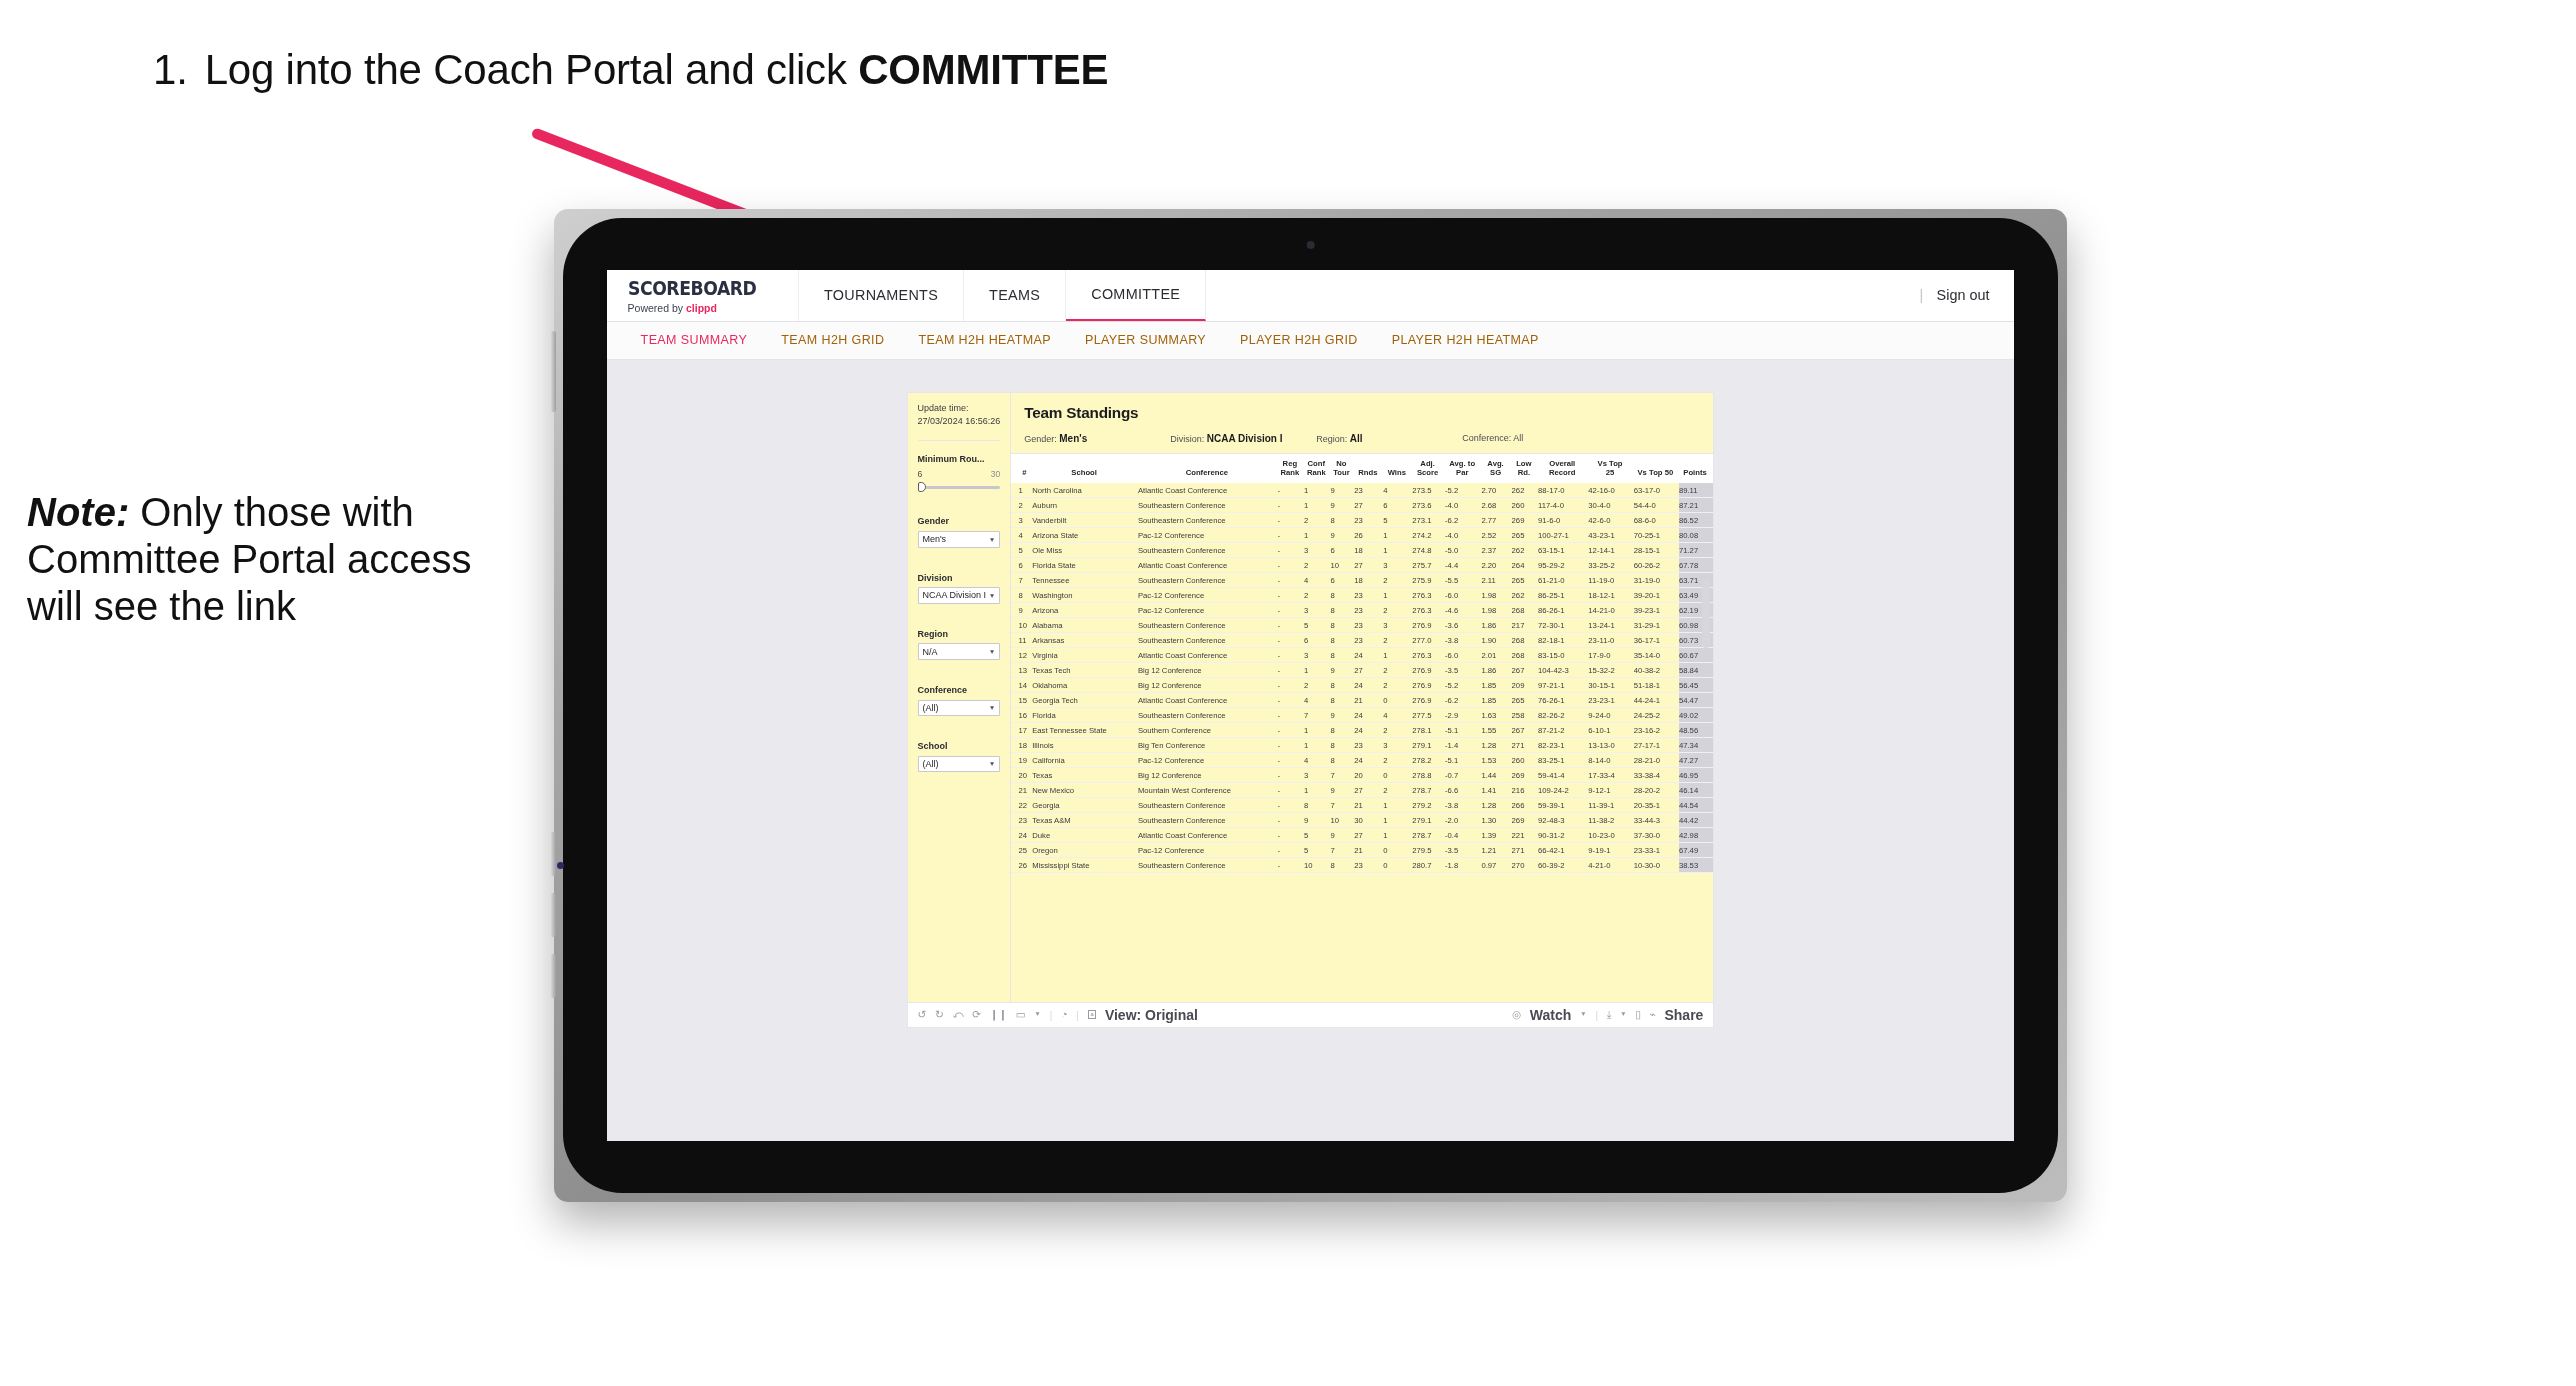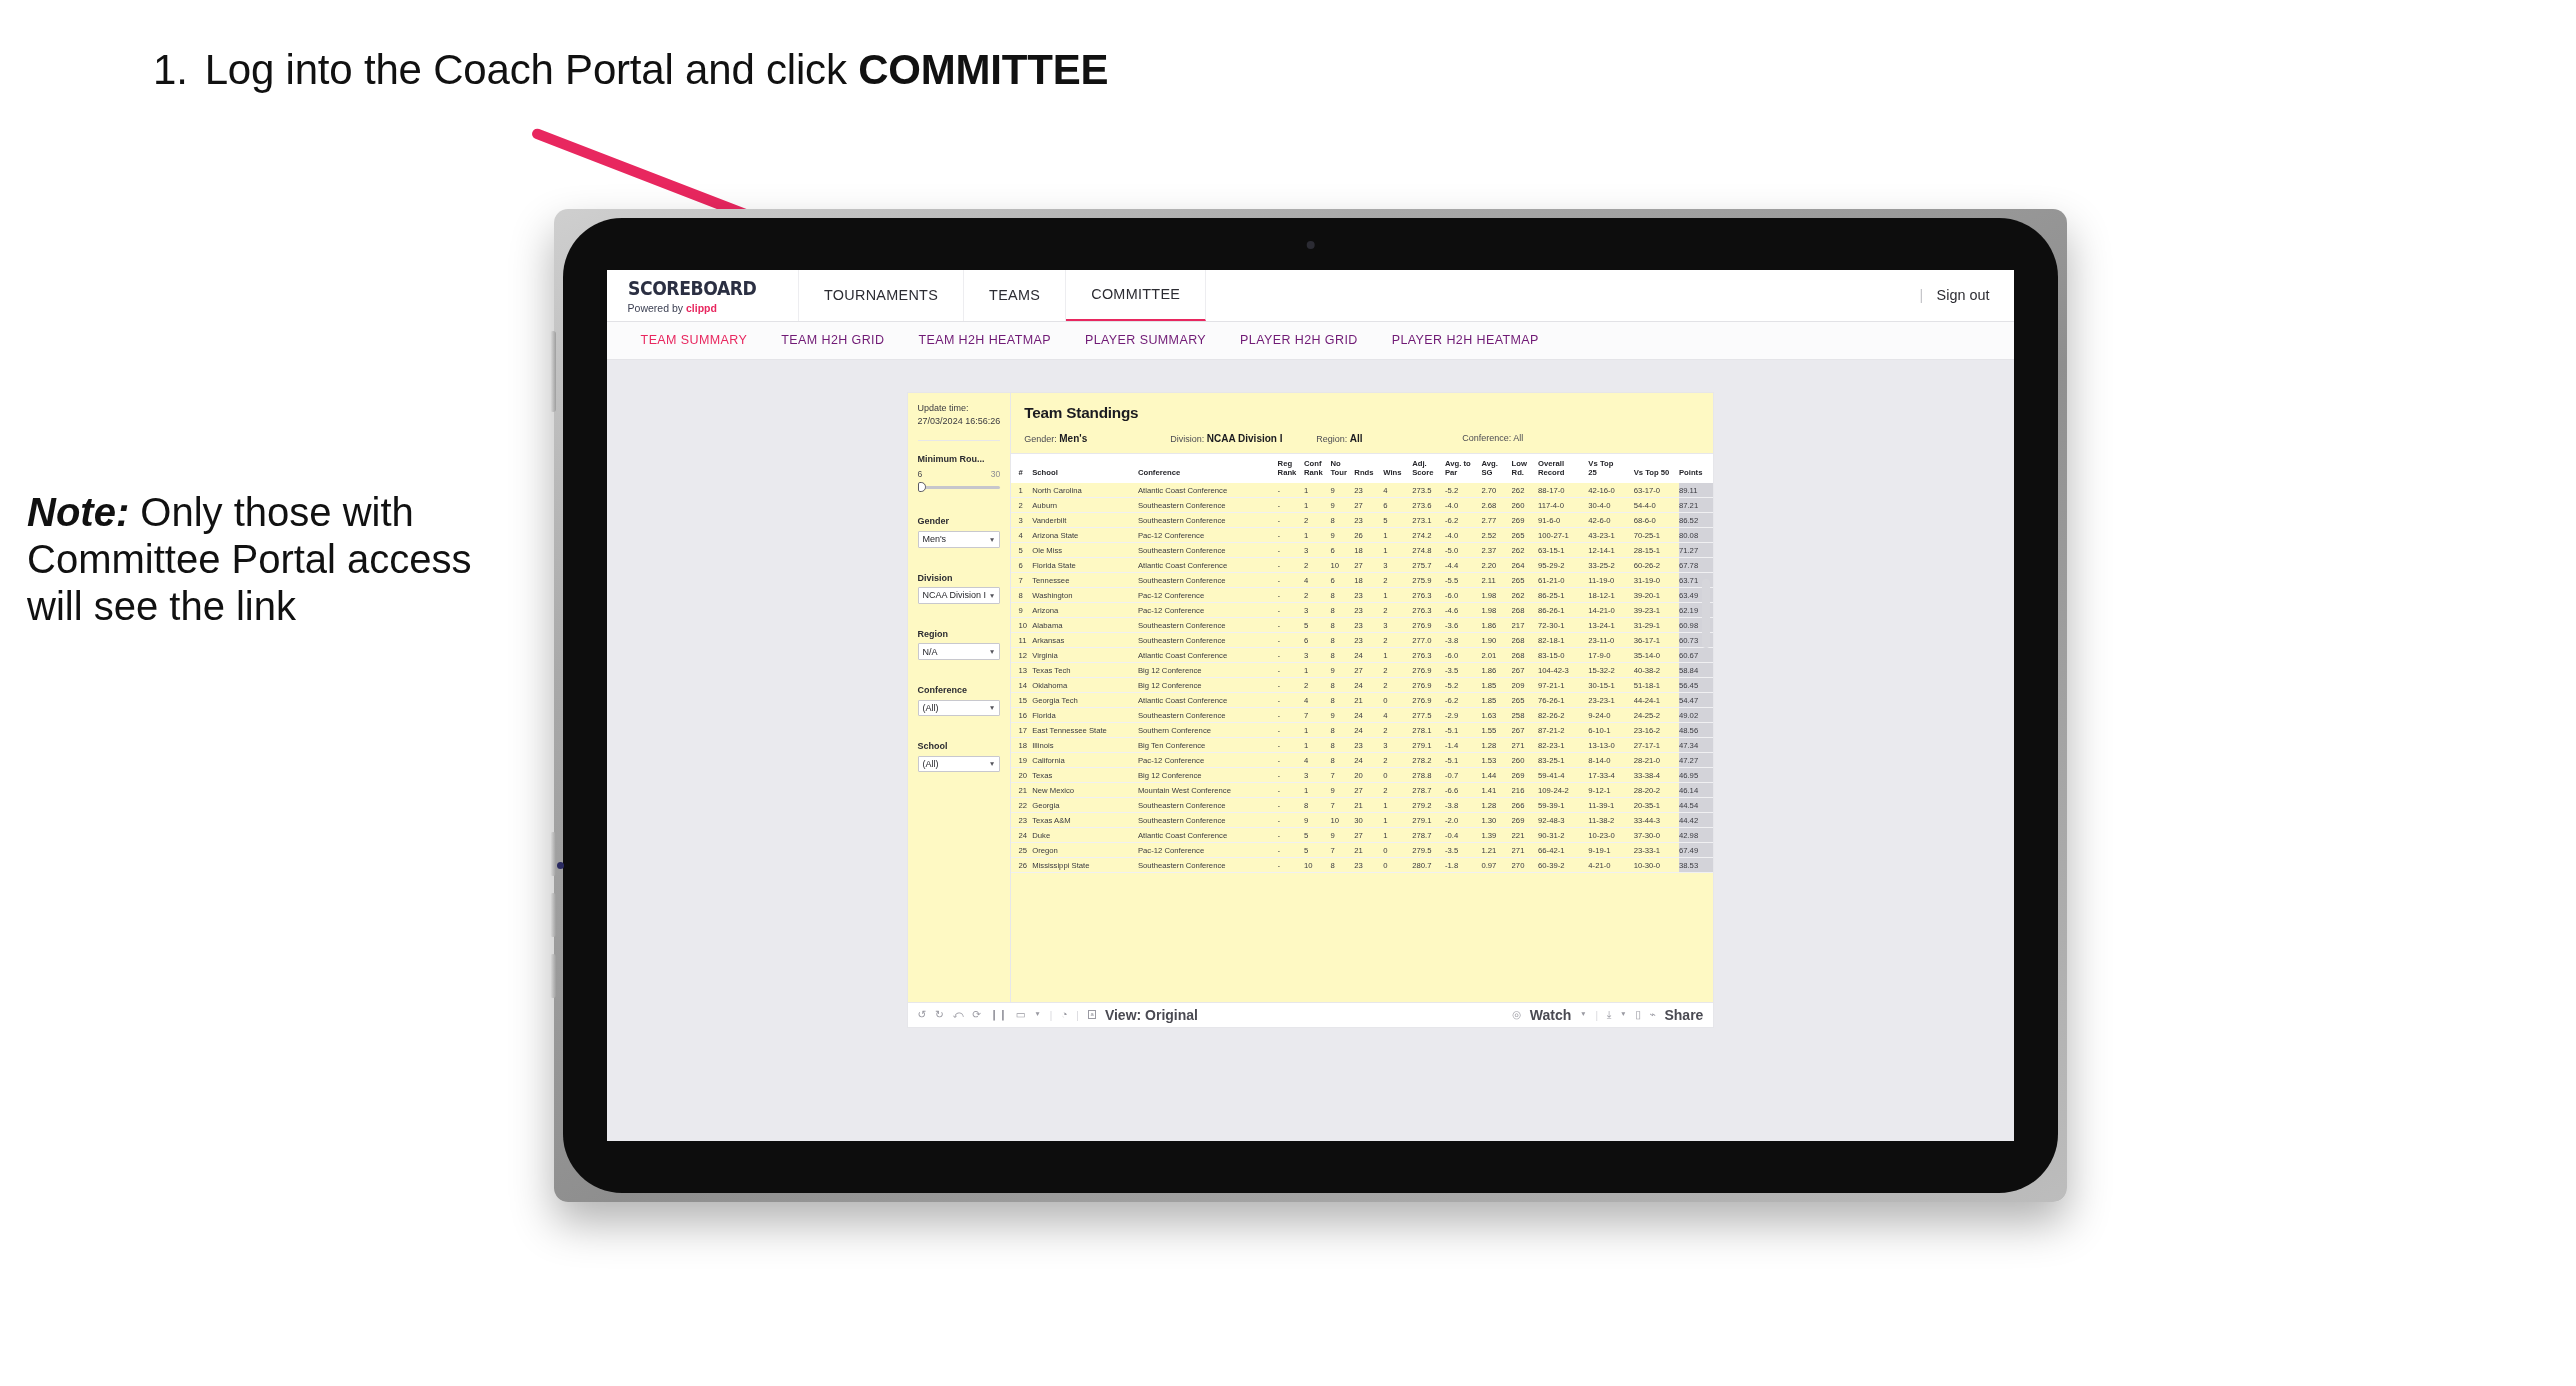--- a/index.html
+++ b/index.html
@@ -89,21 +89,21 @@
   .tl.active { border-bottom: 2.9px solid #e8275f; }
   .topnav-right { margin-left:auto; display:flex; align-items:center; padding-right: 25px; gap: 13.4px; }
   .topnav-right .divider { color: #c4c4c8; font-size: 14.4px; }
   .topnav-right .signout { font-size: 14.4px; color: #2c2c32; cursor:pointer; }
 
   
   .subnav {
     height: 38px; background: #fbfbfc; display:flex; align-items:center;
     padding-left: 17px; gap: 0; border-bottom: 1px solid #e4e4e8;
   }
-  .sl { font-size: 12.5px; color: #701a75; padding: 0 17px; letter-spacing:0.4px; cursor:pointer; white-space:nowrap;}
+  .sl { font-size: 12.5px; color: #a16207; padding: 0 17px; letter-spacing:0.4px; cursor:pointer; white-space:nowrap;}
   .sl.active { color: #e8275f; }
 
   
   .viz-wrap { padding: 33px 0 0 0; height: calc(100% - 90px); background:#eaeaee; display:flex; justify-content:center;}
   .viz {
     width: 805px; background:#fef9c3; height: 634px; position: relative;
     box-shadow: 0 0 0 1px #e6e6ea;
     display: flex; flex-direction: column;
   }
   .viz-body { display:flex; flex: 1 1 auto; min-height: 0; }
@@ -133,21 +133,21 @@
   .tbl-area { flex:1 1 auto; display:flex; flex-direction:column; min-width:0; position:relative; }
   .tbl-head { padding: 11.5px 0 0 13.4px; }
   .tbl-title { font-size: 15.3px; font-weight: bold; color:#1b1b20; letter-spacing:-0.2px;}
   .meta { display:flex; margin: 10.5px 0 9.6px 0; font-size: 9px; color:#4d4d54; }
   .meta .m { width: 146px; }
   .meta .m b { color:#1b1b20; font-weight:bold; font-size:10px; }
   .hsep { height:1px; background:#e7e7ea; }
 
   table.st { width:100%; border-collapse: collapse; table-layout: fixed; }
   table.st th {
-    font-size: 7.7px; font-weight: bold; color:#26262b; text-align:left;
+    font-size: 7.7px; font-weight: bold; color:#26262b; text-align:center;
     padding: 5.8px 1.9px 5.8px 0; vertical-align: bottom; line-height: 1.15;
     background:#fff;
   }
   table.st td {
     font-size: 7.7px; color:#3a3a40; padding: 2.5px 1.9px 2.5px 0;
     border-bottom: 1px solid #f0f0f2; white-space: nowrap; overflow:hidden;
   }
   table.st tr td:first-child, table.st tr th:first-child { padding-left: 7.7px; }
   .c-num   { width: 17px; }
   .c-sch   { width: 84px; }

